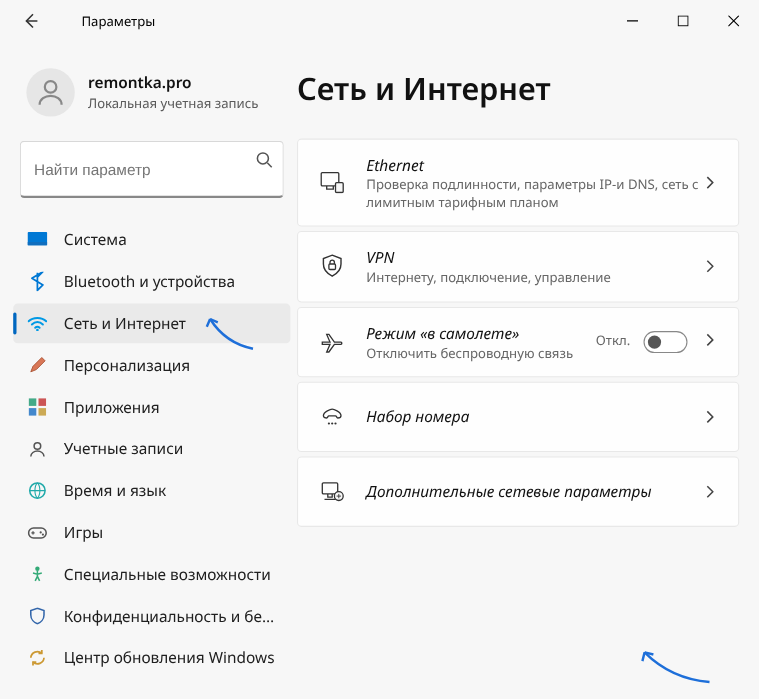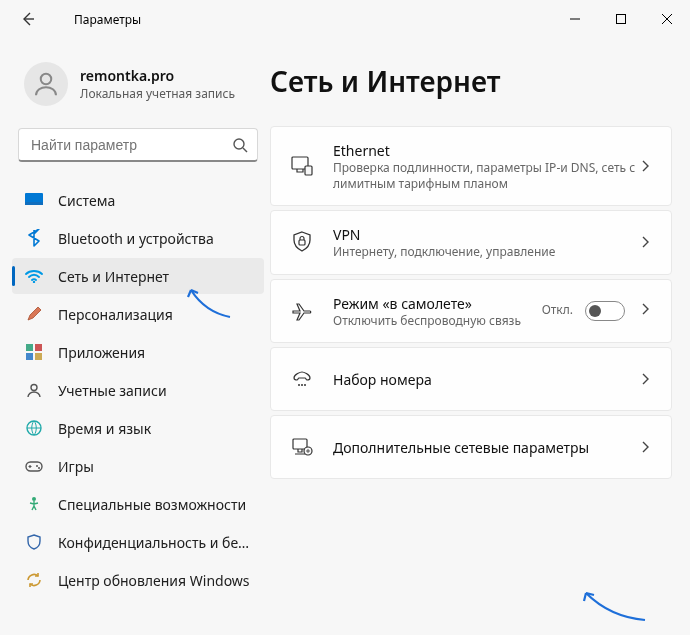--- a/index.html
+++ b/index.html
@@ -64,21 +64,21 @@
   }
   .account-info { margin-left: 12px; }
   .account-name { font-size: 14px; font-weight: 600; color: #111; }
   .account-sub { font-size: 12px; color: #5a5a5a; }
   .search-wrap {
     position: relative;
     margin: 0 6px 20px 6px;
   }
   .search {
     width: 100%;
-    height: 34px;
+    height: 52px;
     border: 1px solid #d8d8d8;
     border-bottom: 2px solid #888;
     border-radius: 4px;
     background: #fff;
     padding: 0 36px 0 12px;
     font-size: 14px;
     outline: none;
   }
   .search-icon-wrap {
     position: absolute; right: 10px; top: 8px;
@@ -128,21 +128,21 @@
     align-items: center;
     cursor: pointer;
     min-height: 64px;
   }
   .card-icon {
     width: 26px; height: 26px;
     display: flex; align-items: center; justify-content: center;
     flex-shrink: 0;
   }
   .card-body { margin-left: 18px; flex: 1; min-width: 0; }
-  .card-title { font-size: 14px; color: #111; }
+  .card-title { font-size: 14px; color: #111; font-style: italic; }
   .card-sub { font-size: 12px; color: #666; line-height: 1.3; }
   .card-right { display: flex; align-items: flex-start; gap: 12px; flex-shrink: 0; }
   .toggle-label { font-size: 12px; color: #666; }
   .toggle {
     width: 40px; height: 20px;
     border-radius: 10px;
     border: 1px solid #888;
     background: #fff;
     position: relative;
   }

